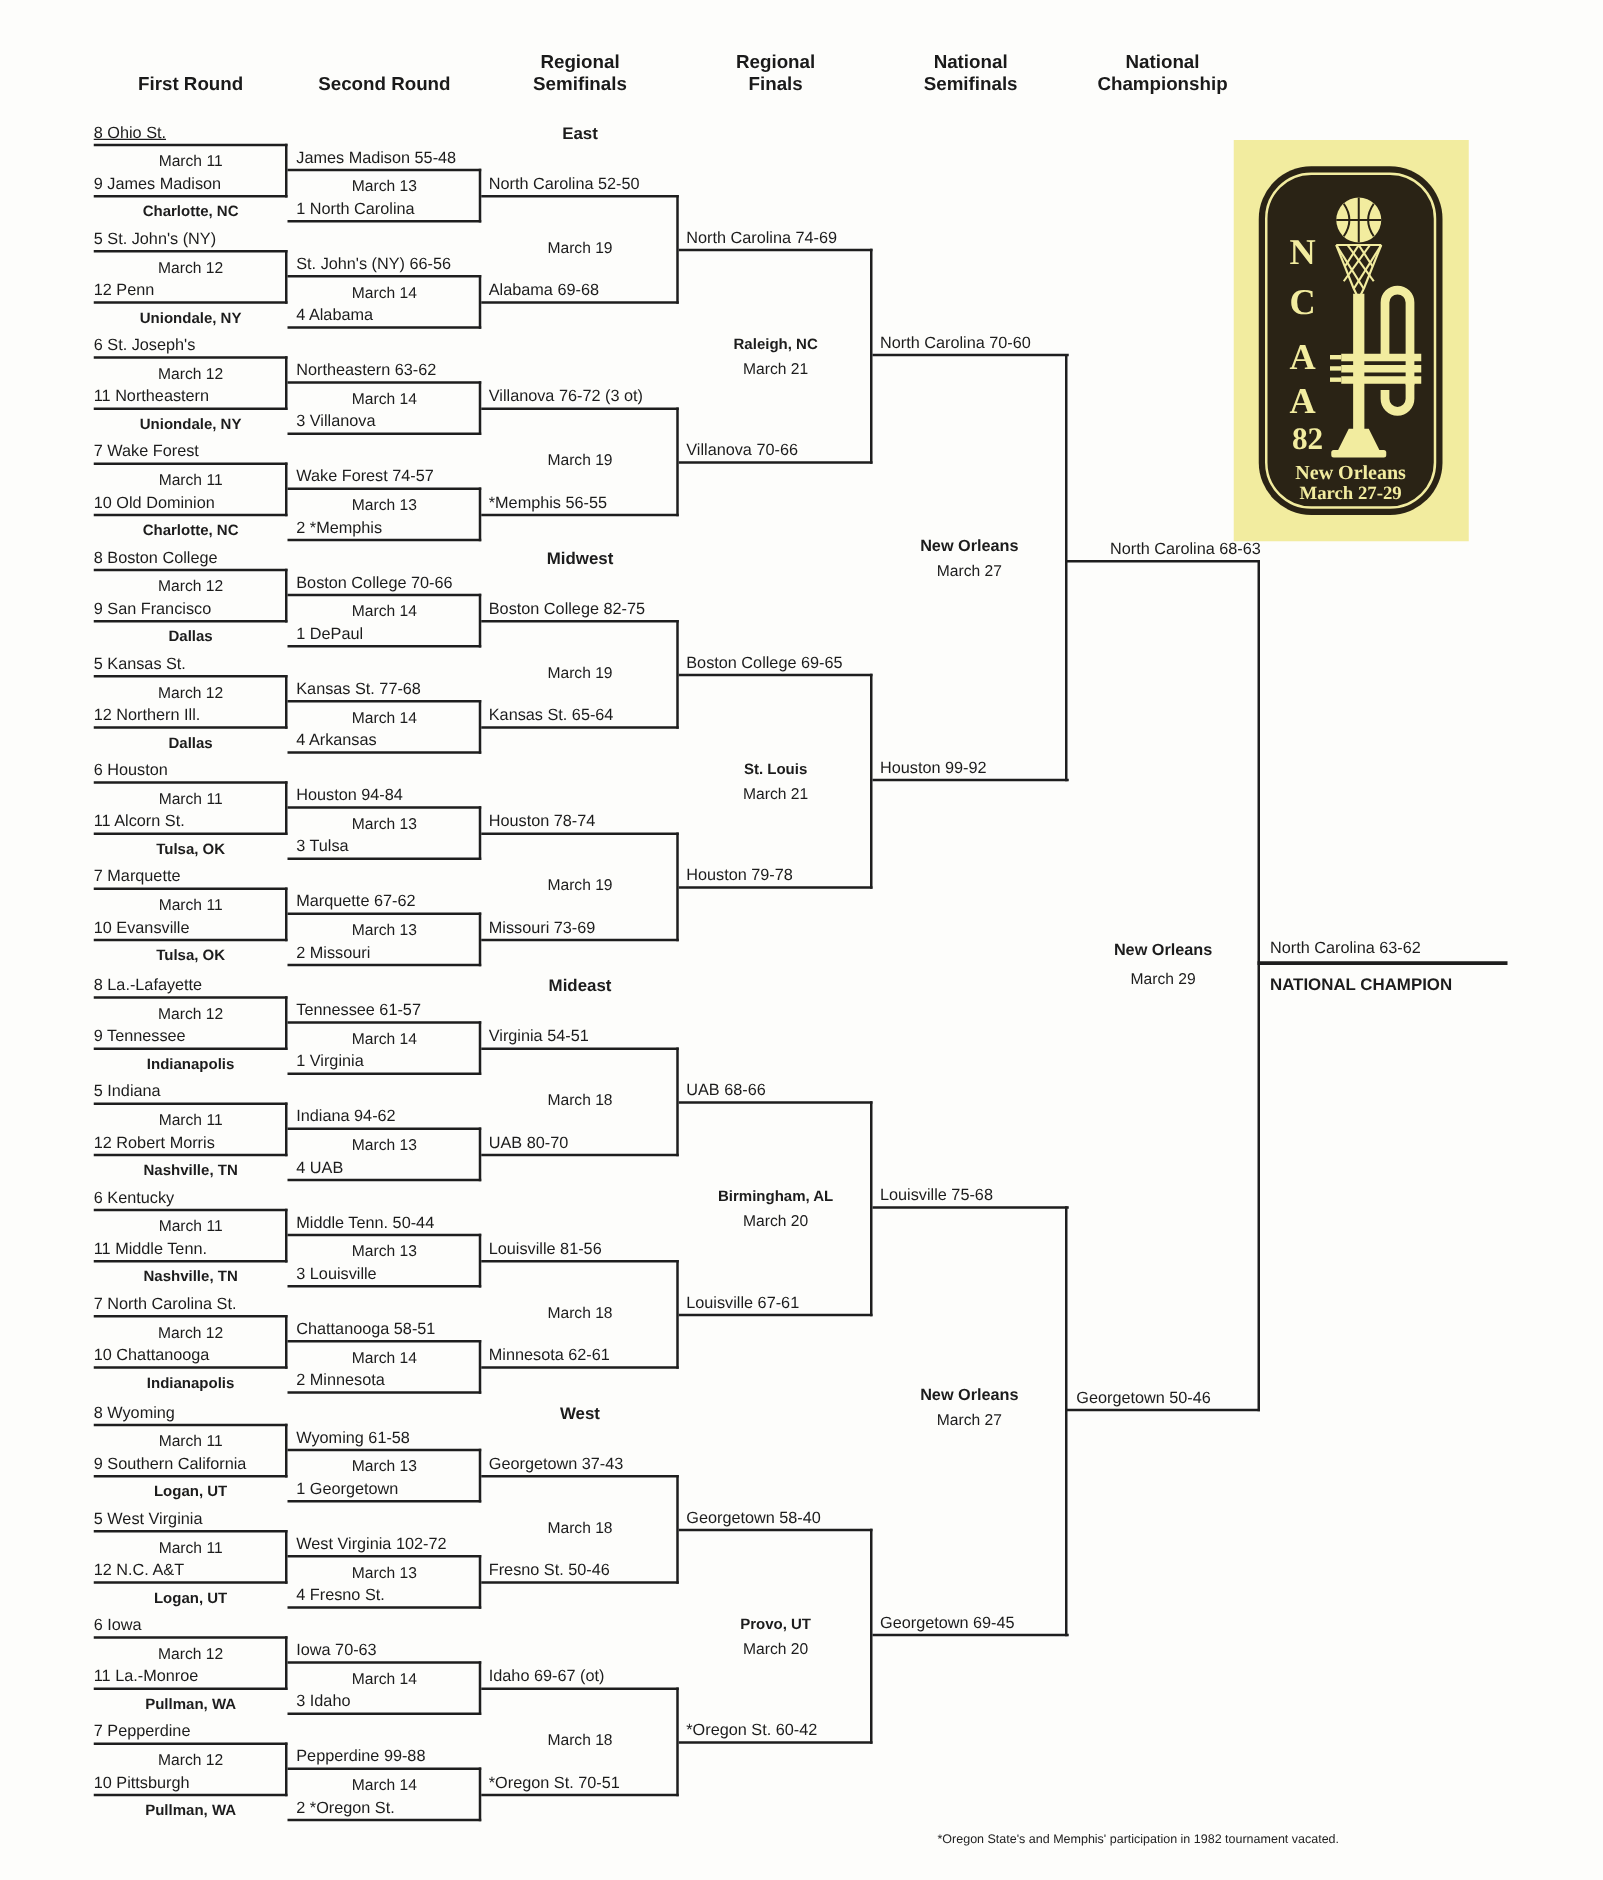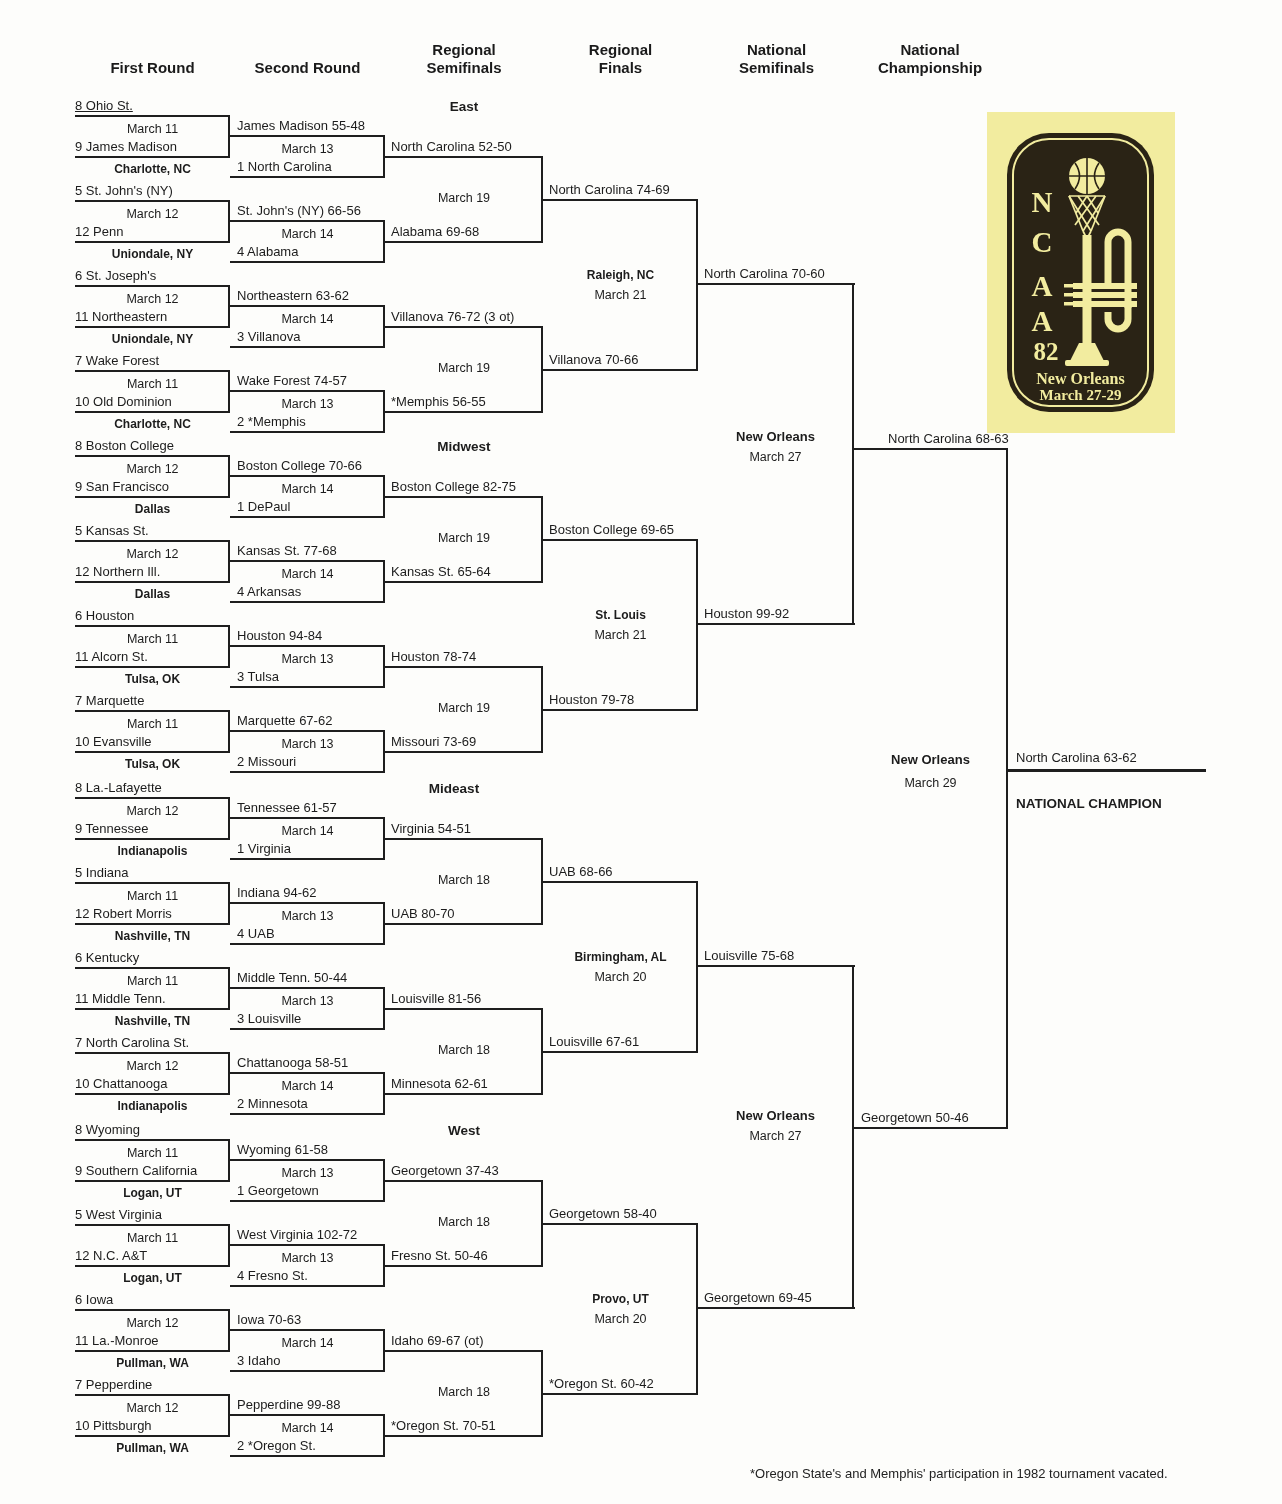--- a/index.html
+++ b/index.html
@@ -15,21 +15,21 @@
   .ctr{text-align:center;}
   .bold{font-weight:bold;}
   .fs12{font-size:12px;}
   .fs125{font-size:12.5px;}
   .fs14{font-size:13.5px;font-weight:bold;}
   .ln{position:absolute;background:#1e1e1e;}
   .hdr{position:absolute;font-size:15px;font-weight:bold;line-height:18px;
        text-align:center;white-space:pre-line;color:#1a1a1a;}
   #title{position:absolute;left:287px;top:3px;width:700px;text-align:center;
          font-size:27px;font-weight:bold;letter-spacing:0.5px;color:#151515;}
-  #footnote{position:absolute;left:750px;top:1466px;font-size:13px;color:#222;}
+  #footnote{position:absolute;left:750px;top:1466px;font-size:10px;color:#222;}
   
   #logo{position:absolute;left:987px;top:112px;width:188px;height:321px;background:#f2ec9f;}
   #logo-card{position:absolute;left:20px;top:21px;width:147px;height:279px;
              background:#2a2315;border-radius:42px;}
   #logo-card::before{content:"";position:absolute;left:5px;top:5px;right:5px;bottom:5px;
              border:2px solid #f2ec9f;border-radius:37px;}
   .logo-letter{position:absolute;left:20px;width:30px;text-align:center;
              font-family:"Liberation Serif", serif;font-weight:bold;font-size:29px;
              line-height:30px;color:#f2ec9f;}
   #logo-year{position:absolute;left:18px;top:206px;width:42px;text-align:center;
@@ -202,21 +202,21 @@
       <div class="ln" style="left: 541px; top: 666px; width: 2px; height: 87px;"></div>
       <div class="t" style="left: 549px; top: 522px;">Boston College 69-65</div>
       <div class="ln" style="left: 543px; top: 539px; width: 155px; height: 2px;"></div>
       <div class="t ctr bold fs12" style="left: 543px; top: 607px; width: 155px;">St. Louis</div>
       <div class="t ctr fs125" style="left: 543px; top: 627px; width: 155px;">March 21</div>
       <div class="t" style="left: 549px; top: 692px;">Houston 79-78</div>
       <div class="ln" style="left: 543px; top: 709px; width: 155px; height: 2px;"></div>
       <div class="ln" style="left: 696px; top: 539px; width: 2px; height: 172px;"></div>
       <div class="t" style="left: 704px; top: 606px;">Houston 99-92</div>
       <div class="ln" style="left: 698px; top: 623px; width: 157px; height: 2px;"></div>
-      <div class="t ctr fs14" style="left: 375px; top: 781px; width: 158px;">Mideast</div>
+      <div class="t ctr fs14" style="left: 385px; top: 781px; width: 158px;">Mideast</div>
       <div class="t" style="left: 75px; top: 780px;">8 La.-Lafayette</div>
       <div class="ln" style="left: 75px; top: 797px; width: 155px; height: 2px;"></div>
       <div class="t ctr fs125" style="left: 75px; top: 803px; width: 155px;">March 12</div>
       <div class="t" style="left: 75px; top: 821px;">9 Tennessee</div>
       <div class="ln" style="left: 75px; top: 838px; width: 155px; height: 2px;"></div>
       <div class="ln" style="left: 228px; top: 797px; width: 2px; height: 43px;"></div>
       <div class="t ctr bold fs12" style="left: 75px; top: 843px; width: 155px;">Indianapolis</div>
       <div class="t" style="left: 237px; top: 800px;">Tennessee 61-57</div>
       <div class="ln" style="left: 230px; top: 817px; width: 155px; height: 2px;"></div>
       <div class="t ctr fs125" style="left: 230px; top: 823px; width: 155px;">March 14</div>
@@ -369,21 +369,21 @@
   <div class="ln" style="left:853px;top:1127px;width:155px;height:2px;"></div>
   <div class="t" style="left:861px;top:1110px;">Georgetown 50-46</div>
   <div class="t ctr bold" style="left:698px;top:1108px;width:155px;">New Orleans</div>
   <div class="t ctr fs125" style="left:698px;top:1128px;width:155px;">March 27</div>
 
   <div class="ln" style="left:1006px;top:448px;width:2px;height:681px;"></div>
   <div class="ln" style="left:1006px;top:769px;width:200px;height:3px;"></div>
   <div class="t ctr bold" style="left:853px;top:752px;width:155px;">New Orleans</div>
   <div class="t ctr fs125" style="left:853px;top:775px;width:155px;">March 29</div>
   <div class="t" style="left:1016px;top:750px;">North Carolina 63-62</div>
-  <div class="t fs14" style="left:1016px;top:796px;">NATIONAL CHAMPION</div>
+  <div class="t fs14" style="left:1016px;top:780px;">NATIONAL CHAMPION</div>
 
   <div id="footnote">*Oregon State's  and Memphis' participation in 1982 tournament vacated.</div>
 
   <div id="logo">
     <div id="logo-card">
       <svg id="logo-svg" width="147" height="222" viewBox="0 0 147 222">
 
         <circle cx="80" cy="25" r="18" fill="#f2ec9f"></circle>
         <g stroke="#2a2315" stroke-width="1.6" fill="none">
           <path d="M80,7 V43"></path>

